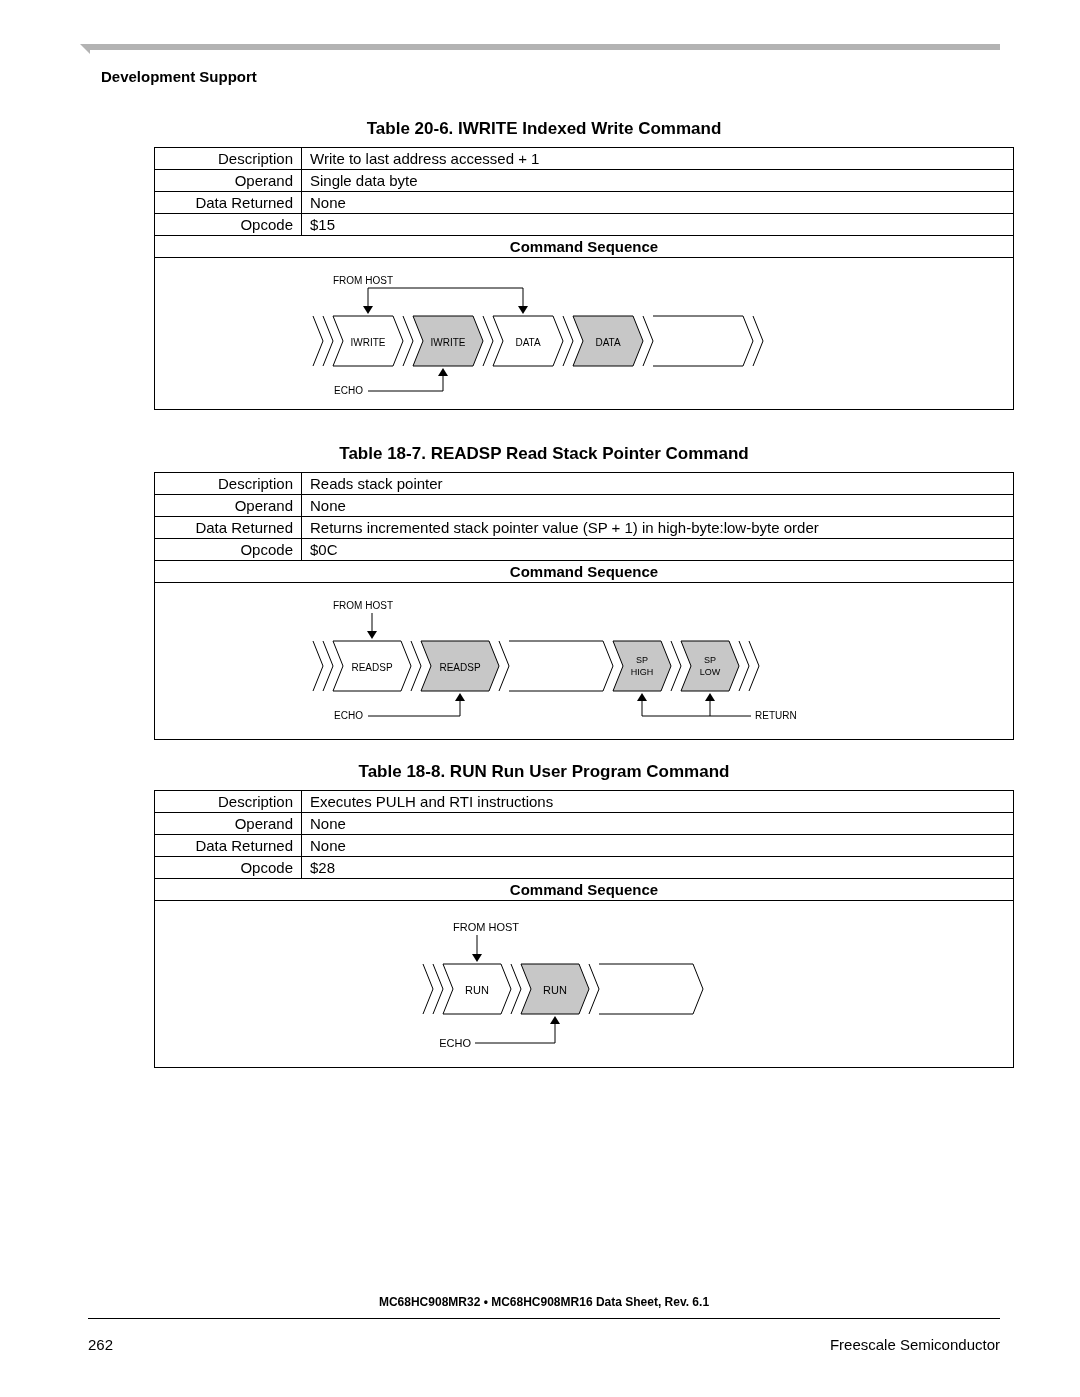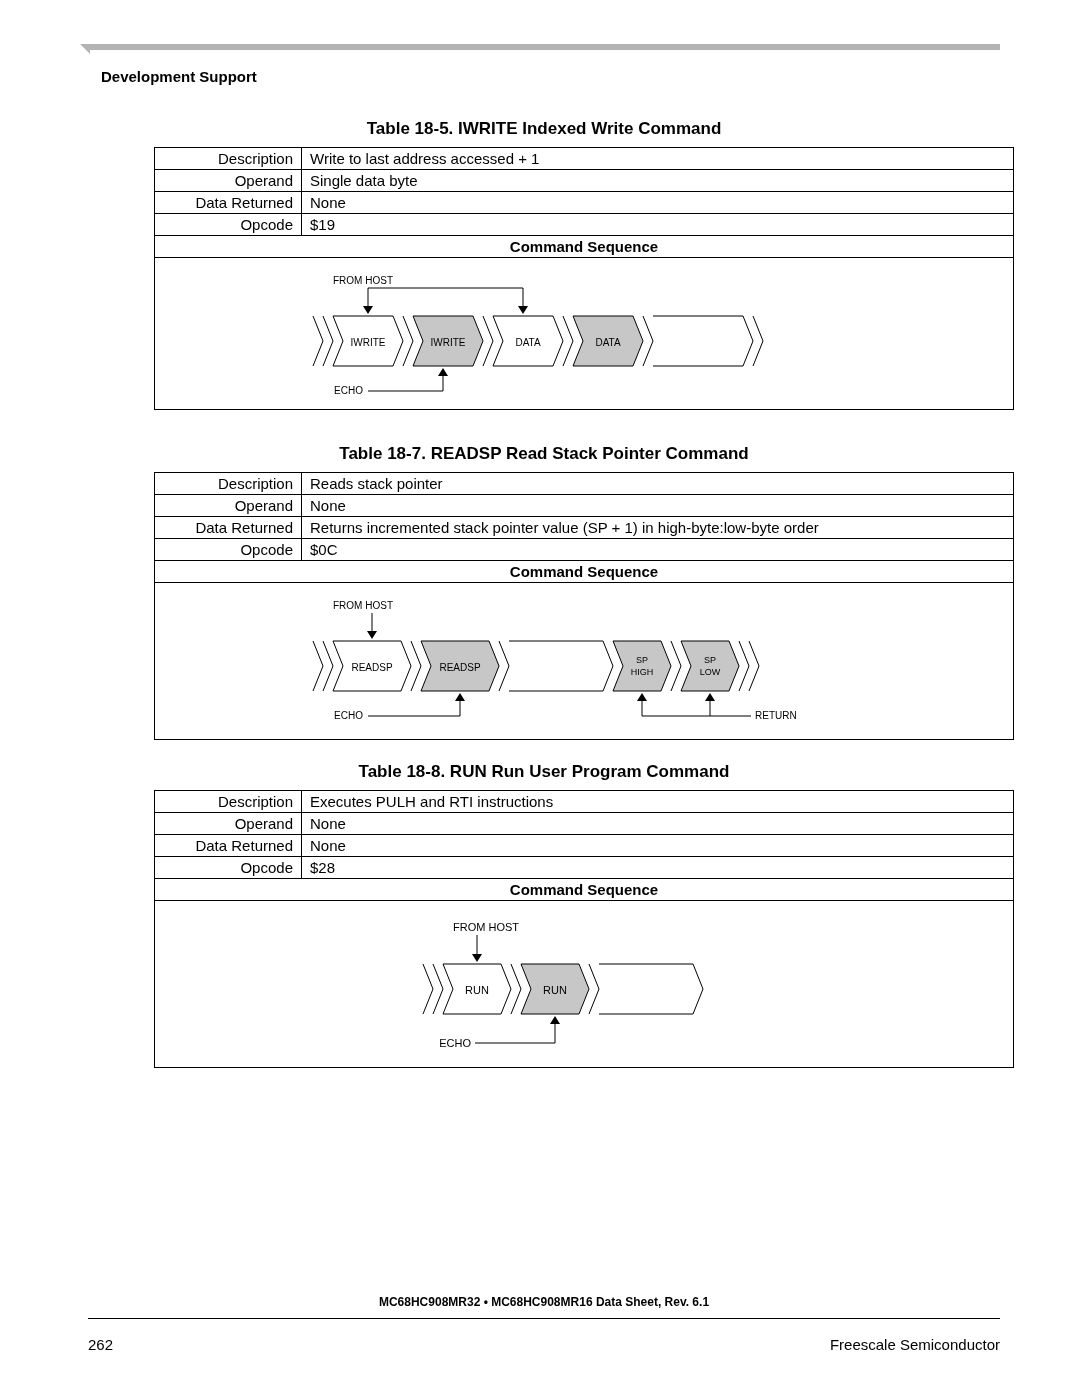--- a/index.html
+++ b/index.html
@@ -118,39 +118,39 @@
 
 <div class="page">
 
   <div class="top-rule">
     <div class="angle"></div>
     <div class="gray"></div>
   </div>
 
   <p class="section-heading dev-support">Development Support</p>
 
-  <p class="table-title">Table 18-5. IWRITE Indexed Write Command</p>
+  <p class="table-title">Table 20-6. IWRITE Indexed Write Command</p>
   <div class="tbl-wrap">
     <table class="cmd">
       <tbody>
           <tr>
         <td class="label">Description</td>
         <td>Write to last address accessed + 1</td>
       </tr>
       <tr>
         <td class="label">Operand</td>
         <td>Single data byte</td>
       </tr>
       <tr>
         <td class="label">Data Returned</td>
         <td>None</td>
       </tr>
       <tr>
         <td class="label">Opcode</td>
-        <td>$19</td>
+        <td>$15</td>
       </tr>
       <tr>
         <td class="seq-head" colspan="2">Command Sequence</td>
       </tr>
       <tr>
         <td class="diagram-cell" colspan="2">
           <svg class="diagram" viewBox="0 0 760 135" width="760" height="135">
             <defs>
               <marker id="ah1" markerWidth="10" markerHeight="10" refX="6" refY="5" orient="auto">
                 <path d="M0,0 L8,5 L0,10 Z" fill="#000"></path>

